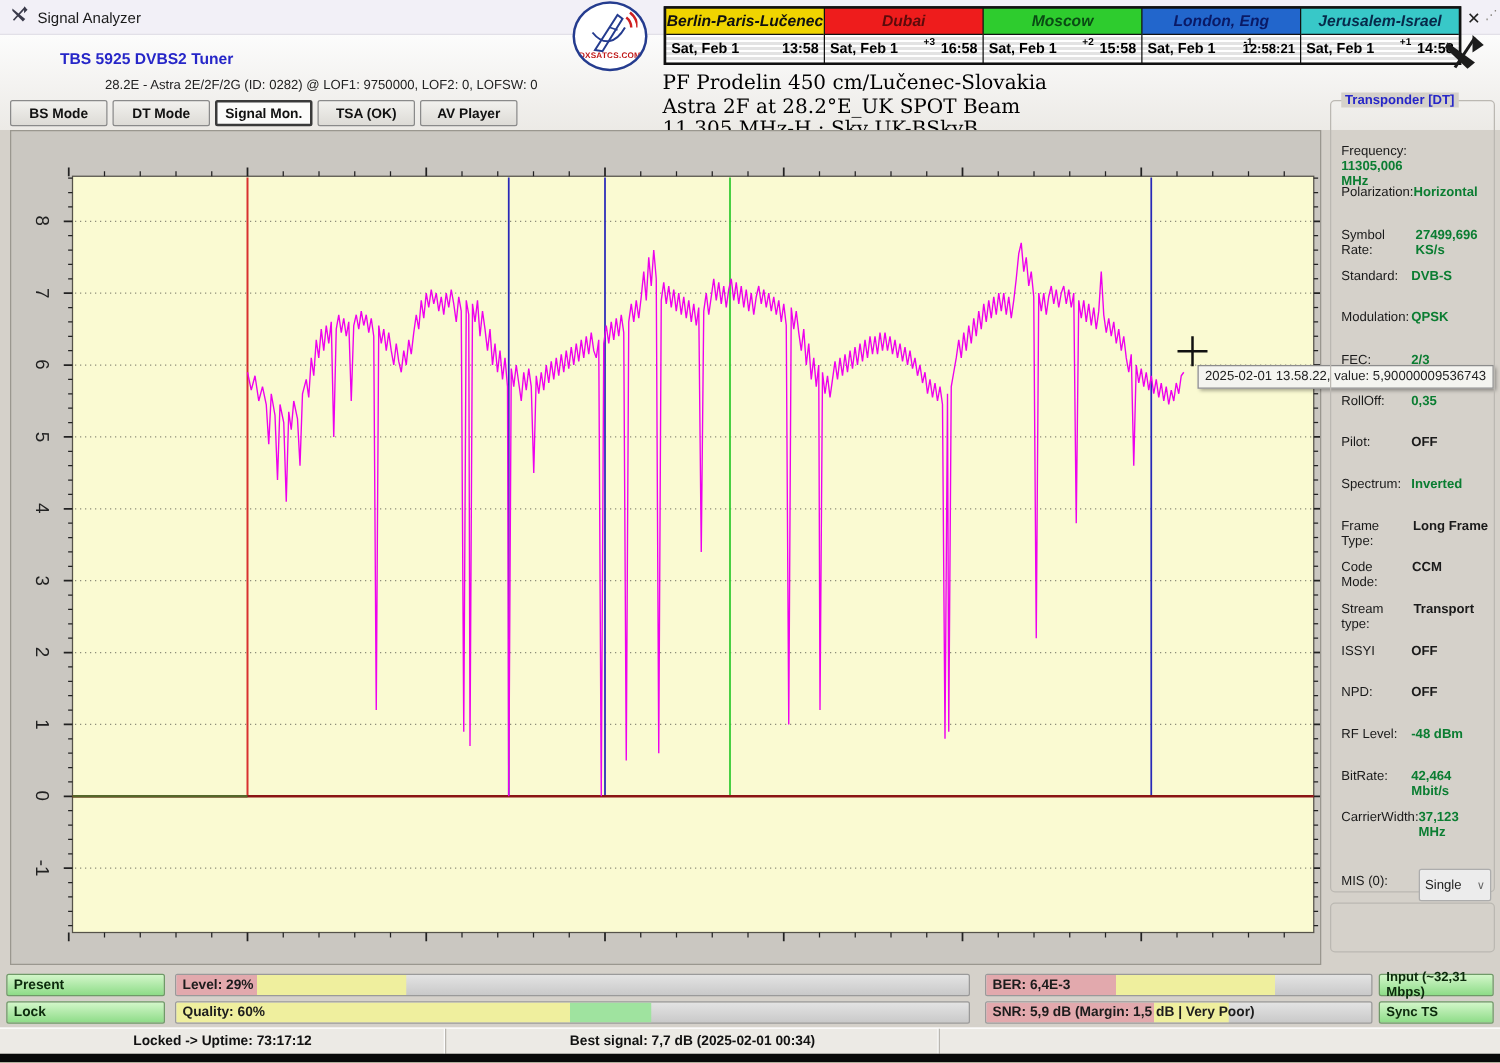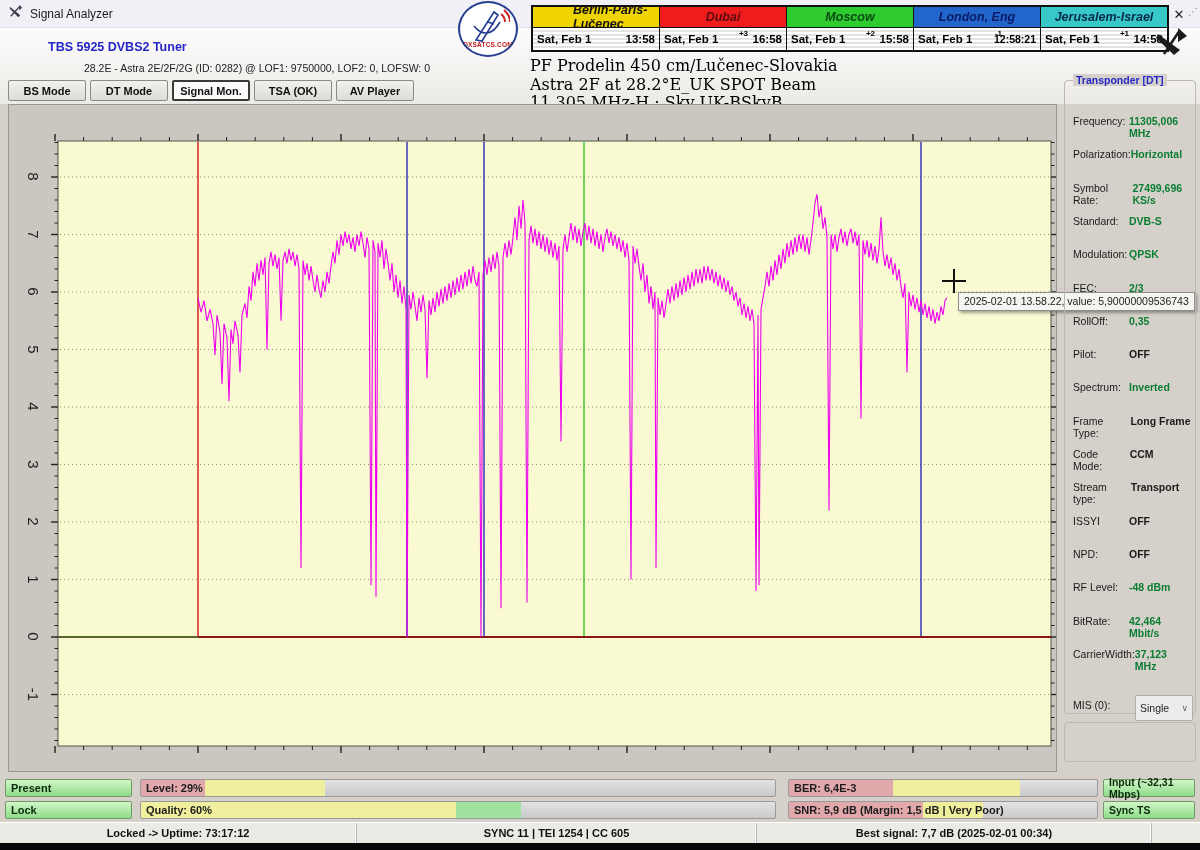--- a/index.html
+++ b/index.html
@@ -149,21 +149,21 @@
     <path d="M6 20 C14 30, 24 30, 32 16" fill="none" stroke="#253c8f" stroke-width="1.6"></path>
     <path d="M20 16 l6 2" stroke="#253c8f" stroke-width="1.4"></path>
     <path d="M33 8 q4 3 4 8" fill="none" stroke="#d02020" stroke-width="2"></path>
     <path d="M36 4 q6 5 6 12" fill="none" stroke="#d02020" stroke-width="2"></path>
   </svg>
   <div class="logo-text">DXSATCS.COM</div>
 </div>
 
 <div class="clocks" id="clocks">
     <div class="clock">
-      <div class="c-head" style="background: rgb(240, 212, 0); color: rgb(17, 17, 17); padding-left: 40px;">Berlin-Paris-Lučenec</div>
+      <div class="c-head" style="background: rgb(240, 212, 0); color: rgb(17, 17, 17);">Berlin-Paris-Lučenec</div>
       <div class="c-body">
         <span>Sat, Feb 1</span>
         <span class="c-off"></span>
         <span>13:58</span>
       </div>
     </div>
     <div class="clock">
       <div class="c-head" style="background: rgb(238, 28, 28); color: rgb(92, 11, 11);">Dubai</div>
       <div class="c-body">
         <span>Sat, Feb 1</span>
@@ -423,21 +423,21 @@
       <div class="ylab" style="left: 13px; top: 178px;">6</div>
       <div class="ylab" style="left: 13px; top: 120.5px;">7</div>
       <div class="ylab" style="left: 13px; top: 63px;">8</div>
     </div>
   <div class="chart-tooltip">2025-02-01 13.58.22, value: 5,90000009536743</div>
 </div>
 
 <div class="tp-panel">
   <div class="tp-title">Transponder [DT]</div>
   <div id="tp-rows">
-      <div class="tp-row" style="top: 34px;">
+      <div class="tp-row" style="top: 34px; flex-direction: column;">
         <span class="tp-label">Frequency:</span>
         <span class="tp-value green">11305,006 MHz</span>
       </div>
       <div class="tp-row" style="top: 67.3px;">
         <span class="tp-label">Polarization:</span>
         <span class="tp-value green">Horizontal</span>
       </div>
       <div class="tp-row" style="top: 100.6px; align-items: flex-end;">
         <span class="tp-label">Symbol Rate:</span>
         <span class="tp-value green">27499,696 KS/s</span>
@@ -527,17 +527,16 @@
     </div>
     <div class="bar-track" style="left: 788px; top: 801px; width: 310px;">
       <div class="bar-fill" style="width: 63%; background: linear-gradient(to right, rgb(226, 169, 173) 0%, rgb(226, 169, 173) 69%, rgb(239, 239, 158) 69%, rgb(239, 239, 158) 100%);"></div>
       <div class="bar-label">SNR: 5,9 dB (Margin: 1,5 dB | Very Poor)</div>
     </div>
     <div class="green-btn" style="left: 1103px; top: 801px; width: 92px; font-size: 10.5px;">Sync TS</div>
   </div>
 
 <div class="statusbar" id="statusbar">
     <div class="sb-sec" style="width: 357px;">Locked -&gt; Uptime: 73:17:12</div>
-    <div class="sb-sec" style="width: 400px;">SYNC 11 | TEI 1254 | CC 605</div>
     <div class="sb-sec" style="width: 395px;">Best signal: 7,7 dB (2025-02-01 00:34)</div>
   </div>
 <div class="sb-grip">⋰</div>
 <div class="bottom-strip"></div>
 
 </body></html>

